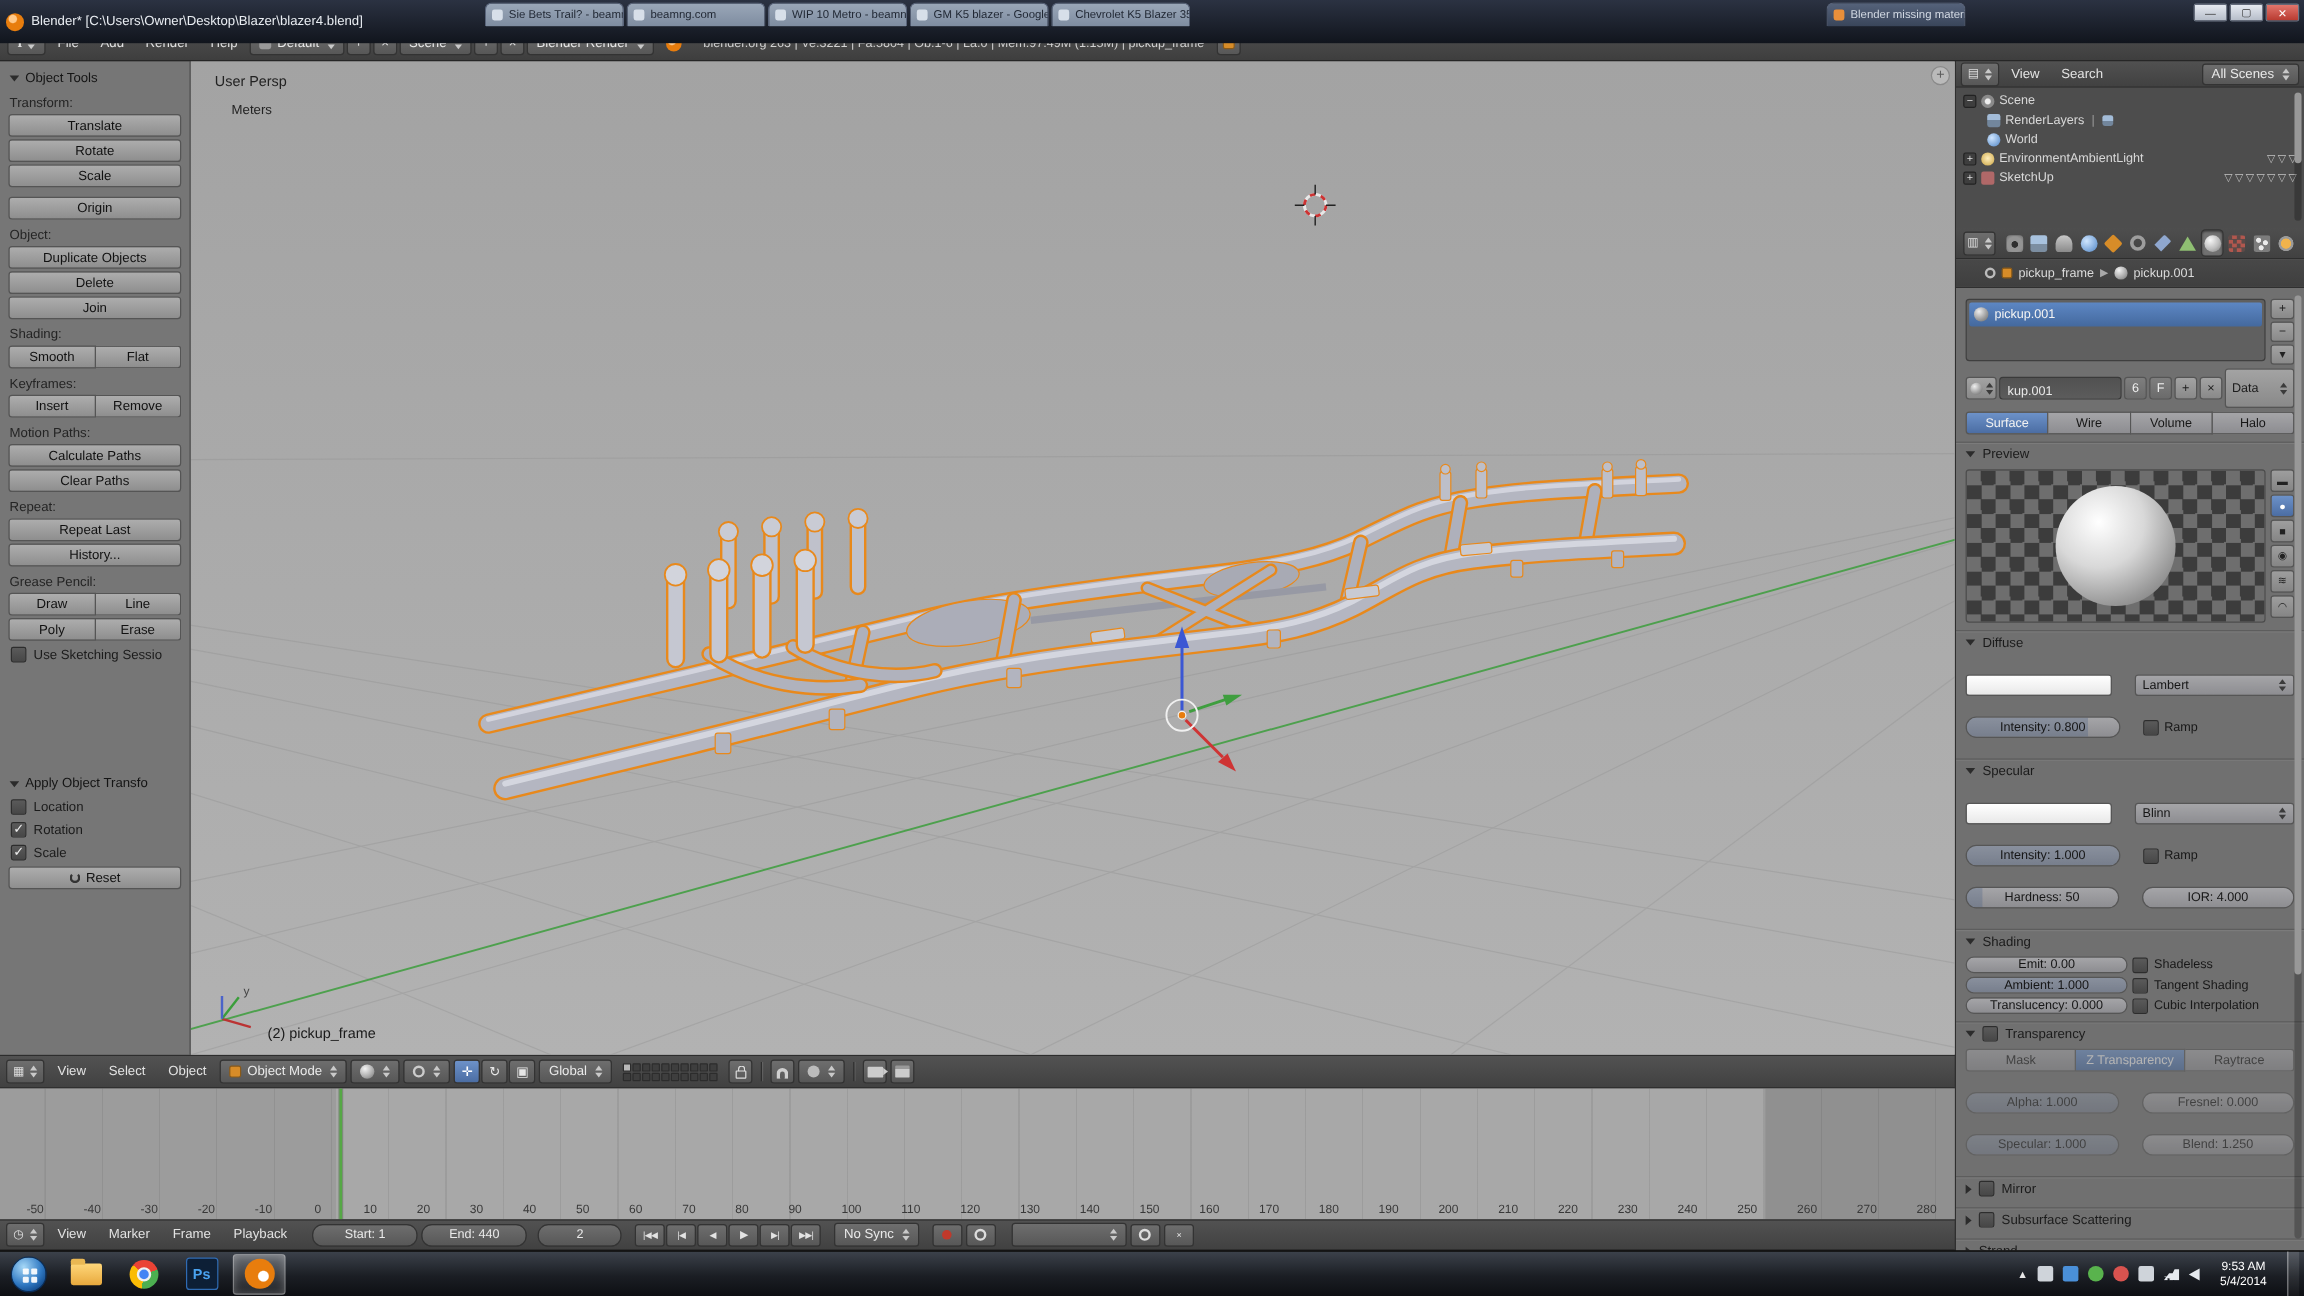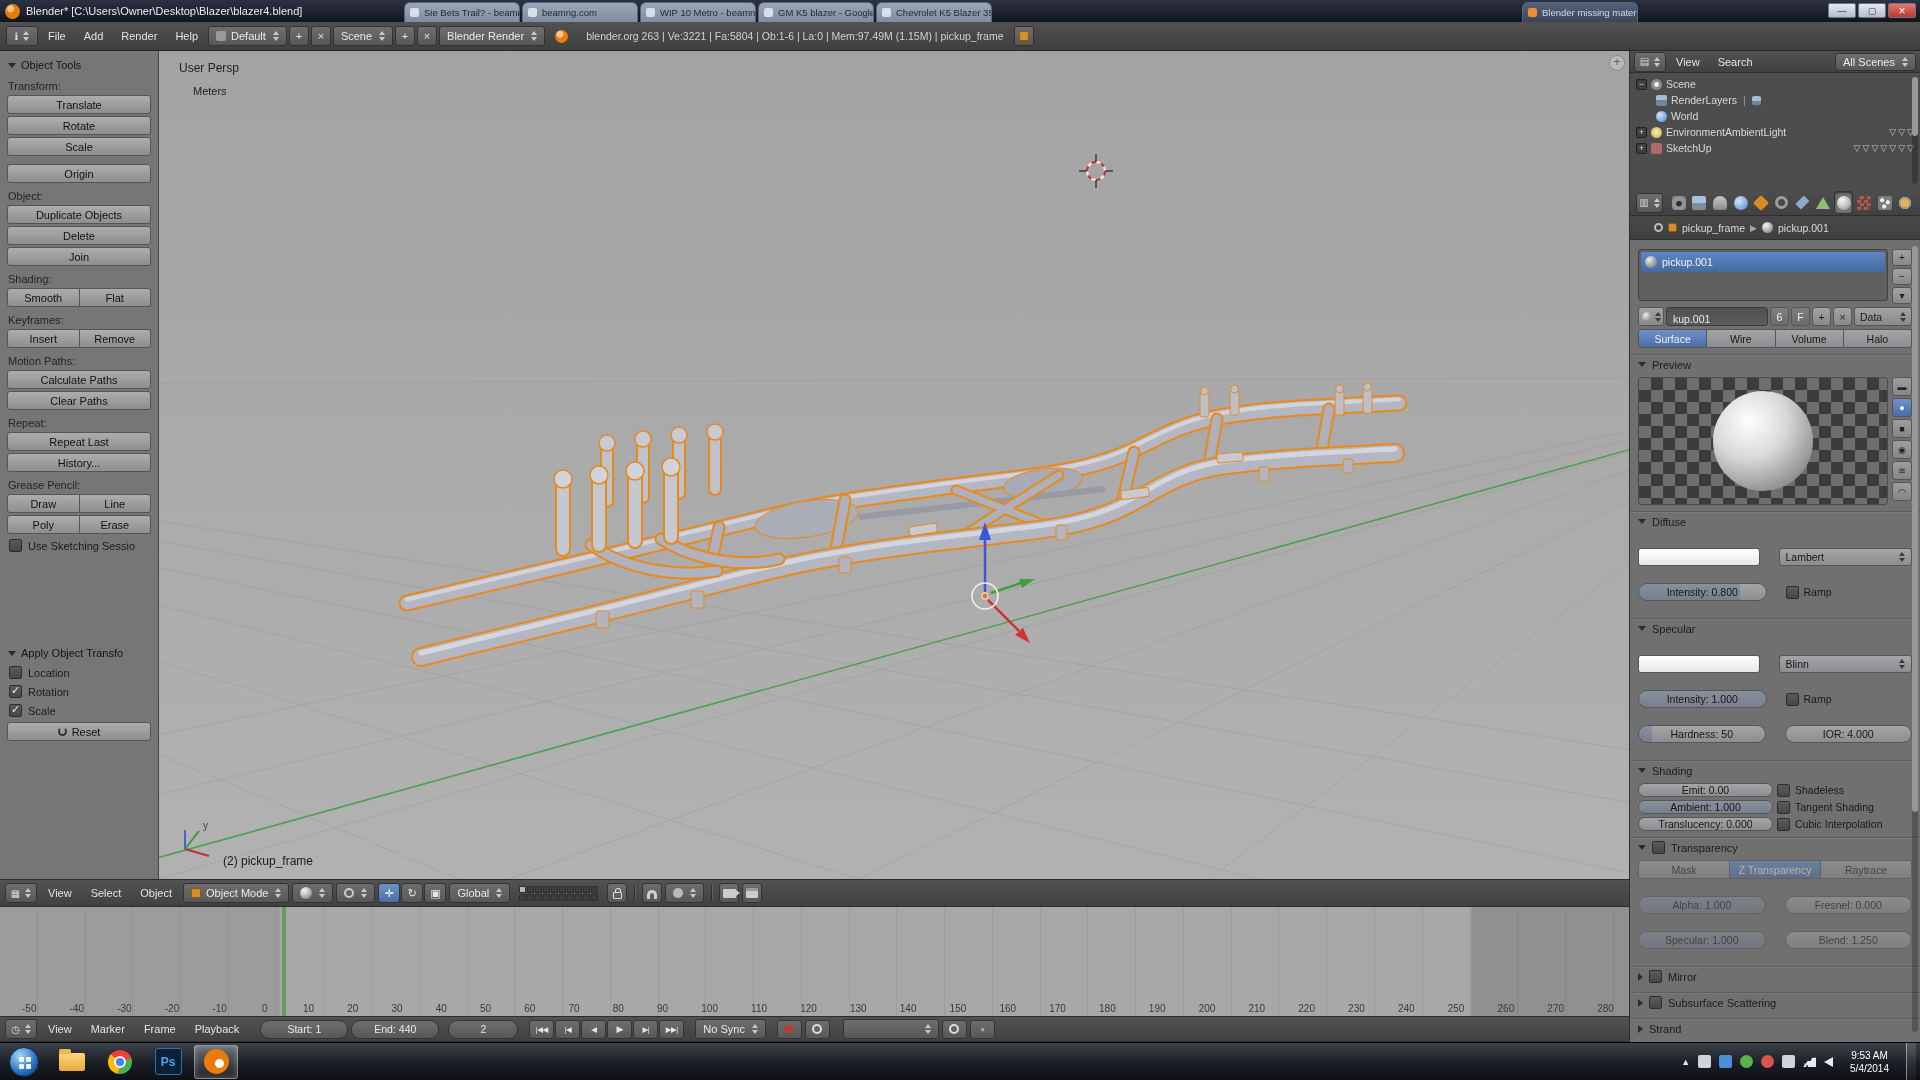--- a/index.html
+++ b/index.html
@@ -1,21 +1,21 @@
 <!DOCTYPE html>
 <html><head>
 <meta charset="utf-8">
 <style>
 *{box-sizing:border-box;margin:0;padding:0;user-select:none;cursor:default}
 html,body{width:1920px;height:1080px;overflow:hidden;background:#000;
   font-family:"Liberation Sans","DejaVu Sans",sans-serif;font-size:11px}
 #screen{position:relative;width:1920px;height:1080px;background:#3a3a3a}
 
 
-#titlebar{position:absolute;left:0;top:0;width:1920px;height:22px;
+#titlebar{position:absolute;left:0;top:0;width:1920px;height:36px;
   background:linear-gradient(#2b3242,#11151d);display:flex;align-items:center;
   color:#e9edf2;font-size:11px;z-index:50}
 .blogo{width:15px;height:15px;margin:0 6px 0 5px;border-radius:50%;flex:none;
   background:radial-gradient(circle at 38% 32%,#ffc98a 0 3px,#e87d0d 4px 72%,#9c5406)}
 #tabs{position:absolute;left:404px;top:2px;display:flex;gap:2px;height:20px}
 .tab{width:116px;height:20px;background:linear-gradient(#9aa7b8,#7e8ca0);
   border:1px solid #59647a;border-bottom:none;border-radius:6px 6px 0 0;
   font-size:9.5px;color:#1f2632;padding:4px 6px 0 19px;white-space:nowrap;
   overflow:hidden;position:relative}
 .tab::before{content:"";position:absolute;left:5px;top:5px;width:9px;height:9px;
@@ -200,21 +200,21 @@
 .sbtn{height:17px;background:linear-gradient(#a3a3a3,#898989);border:1px solid #555;
   border-radius:3px;font-size:10px;color:#222;display:flex;align-items:center;justify-content:center}
 .dbrow{display:flex;gap:2px;margin:3px 8px;align-items:center}
 .db-ball{width:26px;height:19px;background:linear-gradient(#a3a3a3,#898989);border:1px solid #555;
   border-radius:3px;display:flex;align-items:center;justify-content:center;gap:1px}
 .db-name{flex:1;height:19px;background:linear-gradient(#515151,#5c5c5c);border:1px solid #3a3a3a;
   border-radius:3px;color:#e9e9e9;font-size:10.5px;display:flex;align-items:flex-end;padding:0 6px}
 .db-sm{width:19px;height:19px;background:linear-gradient(#a3a3a3,#898989);border:1px solid #555;
   border-radius:3px;font-size:10.5px;color:#1d1d1d;display:flex;align-items:center;justify-content:center}
 .db-dark{background:linear-gradient(#7e7e7e,#6b6b6b);color:#f0f0f0}
-.db-data{width:58px;height:19px;background:linear-gradient(#a3a3a3,#898989);border:1px solid #555;
+.db-data{width:58px;height:33px;background:linear-gradient(#a3a3a3,#898989);border:1px solid #555;
   border-radius:3px;font-size:10.5px;color:#1d1d1d;display:flex;align-items:center;
   justify-content:space-between;padding:0 5px}
 .pseg{display:flex;margin:3px 8px}
 .seg{flex:1;height:19px;background:linear-gradient(#a5a5a8,#8d8d91);border:1px solid #565656;
   border-left:none;color:#161616;font-size:10.5px;display:flex;align-items:center;justify-content:center}
 .seg:first-child{border-left:1px solid #565656;border-radius:3px 0 0 3px}
 .seg:last-child{border-radius:0 3px 3px 0}
 .seg.active{background:linear-gradient(#6d92c9,#4b6da3);color:#f2f2f2}
 .psec{display:flex;align-items:center;gap:6px;height:20px;padding:0 8px;margin-top:6px;
   border-top:1px solid #5d5d5d;box-shadow:inset 0 1px 0 rgba(255,255,255,.08);

